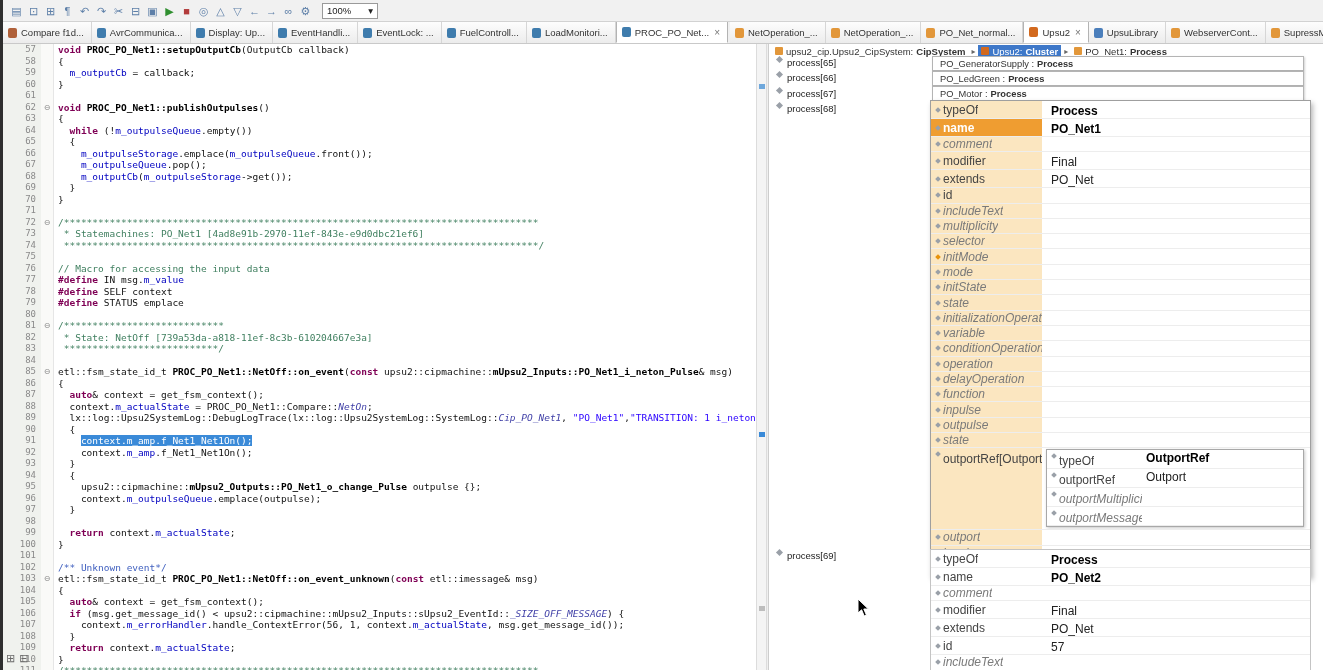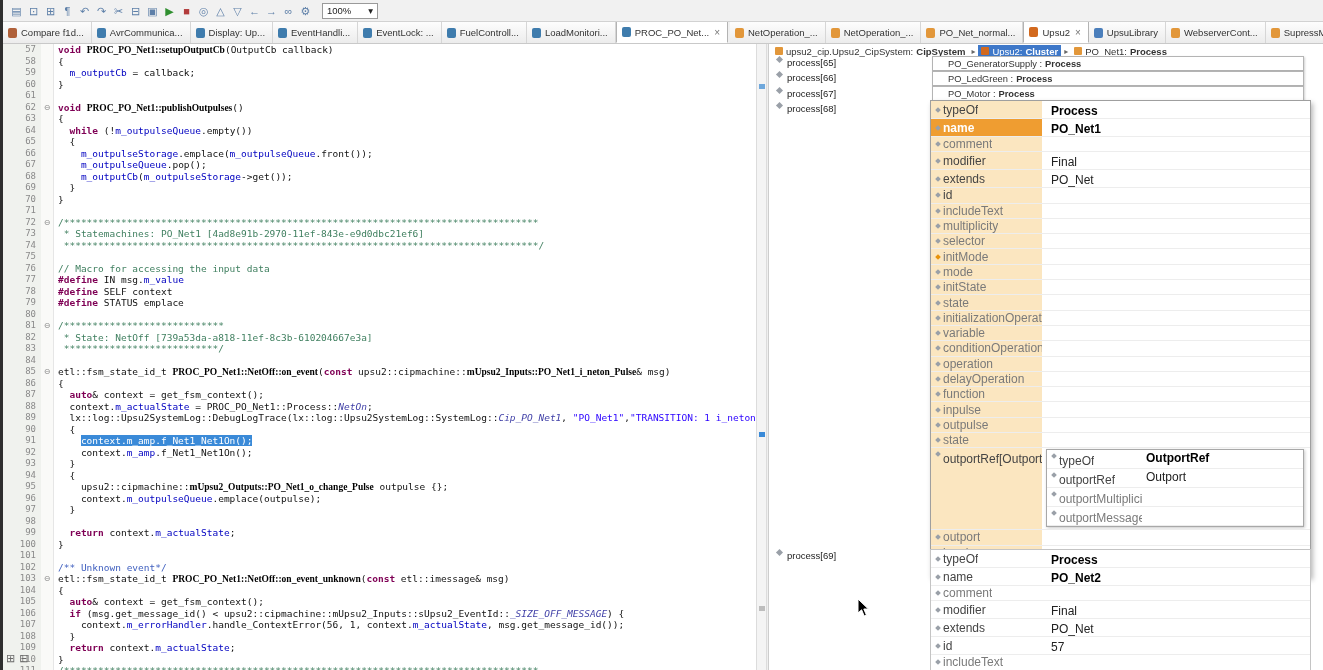--- a/index.html
+++ b/index.html
@@ -21,41 +21,41 @@
   .lfold{width:13px;flex:none;background:#fafaf8;color:#8a8a8a;font-size:8px;text-align:center;border-right:1px solid #e6e6e6;font-family:"DejaVu Sans",sans-serif;}
   .lcode{padding-left:4px;flex:none;}
   .tk-p{color:#111;}
   .tk-k{color:#7f0055;font-weight:bold;}
   .tk-pp{color:#7f0055;font-weight:bold;}
   .tk-c{color:#3f7f5f;}
   .tk-dc{color:#3f5fbf;}
   .tk-s{color:#2a00ff;}
   .tk-f{color:#0000c0;}
   .tk-en{color:#4242a8;font-style:italic;}
-  .tk-b{color:#000;font-weight:bold;font-family:Liberation Serif, serif;}
+  .tk-b{color:#000;font-weight:bold;}
   .tk-sel{background:#3a8ad8;color:#fff;}
   #ruler{position:absolute;left:756px;top:44px;width:11px;height:626px;background:#f4f4f4;border-left:1px solid #dcdcdc;border-right:1px solid #dcdcdc;}
   .rmark{position:absolute;left:2px;width:6px;height:5px;}
   #rpanel{position:absolute;left:768px;top:44px;width:555px;height:626px;background:#fff;overflow:hidden;border-left:1px solid #cdcdcd;}
   #breadcrumb{position:absolute;left:3px;top:0;height:14px;display:flex;align-items:center;font-size:9.5px;color:#333;white-space:nowrap;}
   .bcsep{margin:0 3px;color:#666;font-size:8px;}
   .bcseg{display:inline-flex;align-items:center;gap:3px;padding:0 3px;height:13px;}
   .bcseg.selected{background:#3e78c9;color:#fff;}
   .bcicon{width:8px;height:8px;display:inline-block;border-radius:1px;}
   .titem{position:absolute;left:8px;display:flex;align-items:flex-start;gap:5px;font-size:9.5px;color:#222;height:14px;}
   .tdia{width:5px;height:5px;transform:rotate(45deg);background:#9aa0a8;flex:none;}
-  .cbox{position:absolute;left:163px;width:372px;height:15px;background:#fff;border:1px solid #b4b4b4;box-shadow:1px 1px 2px rgba(0,0,0,.18);display:flex;align-items:center;padding-left:15px;font-size:9.3px;color:#333;white-space:nowrap;}
+  .cbox{position:absolute;left:163px;width:372px;height:15px;background:#fff;border:1px solid #b4b4b4;box-shadow:1px 1px 2px rgba(0,0,0,.18);display:flex;align-items:center;padding-left:7px;font-size:9.3px;color:#333;white-space:nowrap;}
   .cbox b{margin-left:3px;}
   #grid68{position:absolute;left:161px;top:56px;width:381px;background:#fff;border:1px solid #9f9f9f;box-shadow:2px 3px 5px rgba(0,0,0,.28);}
   #grid69{position:absolute;left:161px;top:505px;width:381px;background:#fff;border:1px solid #c4c4c4;}
   .prow{display:flex;min-height:15.3px;border-bottom:1px solid #ededed;font-size:12px;}
   .pname{width:111px;flex:none;background:#fbe6c0;display:flex;align-items:center;gap:3px;padding-left:5px;color:#444;overflow:hidden;}
   #grid69 .pname{background:#fff;}
   .pnametext{white-space:nowrap;overflow:hidden;}
-  .pname.empty .pnametext{color:#7a7a7a;}
+  .pname.empty .pnametext{font-style:italic;color:#7a7a7a;}
   .pname.selname{background:#ef9d31;}
   .pname.selname .pnametext{color:#fff;font-weight:bold;font-style:normal;}
   .diamond{width:4px;height:4px;transform:rotate(45deg);background:#9aa0a8;flex:none;}
   .pval{flex:1;padding:3px 2px 0 9px;color:#222;white-space:nowrap;overflow:hidden;}
   .pval.bold{font-weight:bold;color:#000;}
   .prow.nestedrow .pname{align-items:flex-start;padding-top:4px;}
   .prow.nestedrow .pval{padding:1px 4px 2px 4px;}
   .nested{border:1px solid #a8a8a8;background:#fff;box-shadow:1px 1px 3px rgba(0,0,0,.22);width:258px;}
   .nested .pname{background:#fff;width:95px;}
   #winicons{position:absolute;left:6px;top:652px;font-size:11px;color:#6a6a6a;letter-spacing:4px;}
@@ -167,21 +167,21 @@
       <div class="ln"><span class="lnum">78</span><span class="lfold"></span><span class="lcode"><span class="tk-pp">#define</span><span class="tk-p"> SELF context</span></span></div>
       <div class="ln"><span class="lnum">79</span><span class="lfold"></span><span class="lcode"><span class="tk-pp">#define</span><span class="tk-p"> STATUS emplace</span></span></div>
       <div class="ln"><span class="lnum">80</span><span class="lfold"></span><span class="lcode"></span></div>
       <div class="ln"><span class="lnum">81</span><span class="lfold">⊖</span><span class="lcode"><span class="tk-c">/****************************</span></span></div>
       <div class="ln"><span class="lnum">82</span><span class="lfold"></span><span class="lcode"><span class="tk-c"> * State: NetOff [739a53da-a818-11ef-8c3b-610204667e3a]</span></span></div>
       <div class="ln"><span class="lnum">83</span><span class="lfold"></span><span class="lcode"><span class="tk-c"> ***************************/</span></span></div>
       <div class="ln"><span class="lnum">84</span><span class="lfold"></span></div>
       <div class="ln"><span class="lnum">85</span><span class="lfold">⊖</span><span class="lcode"><span class="tk-p">etl::fsm_state_id_t </span><span class="tk-b">PROC_PO_Net1::NetOff::on_event</span><span class="tk-p">(</span><span class="tk-k">const</span><span class="tk-p"> upsu2::cipmachine::</span><span class="tk-b">mUpsu2_Inputs::PO_Net1_i_neton_Pulse</span><span class="tk-p">&amp; msg)</span></span></div>
       <div class="ln"><span class="lnum">86</span><span class="lfold"></span><span class="lcode"><span class="tk-p">{</span></span></div>
       <div class="ln"><span class="lnum">87</span><span class="lfold"></span><span class="lcode"><span class="tk-p">  </span><span class="tk-k">auto</span><span class="tk-p">&amp; context = get_fsm_context();</span></span></div>
-      <div class="ln"><span class="lnum">88</span><span class="lfold"></span><span class="lcode"><span class="tk-p">  context.</span><span class="tk-f">m_actualState</span><span class="tk-p"> = PROC_PO_Net1::Process::</span><span class="tk-en">NetOn</span><span class="tk-p">;</span></span></div>
+      <div class="ln"><span class="lnum">88</span><span class="lfold"></span><span class="lcode"><span class="tk-p">  context.</span><span class="tk-f">m_actualState</span><span class="tk-p"> = PROC_PO_Net1::Compare::</span><span class="tk-en">NetOn</span><span class="tk-p">;</span></span></div>
       <div class="ln"><span class="lnum">89</span><span class="lfold"></span><span class="lcode"><span class="tk-p">  lx::log::Upsu2SystemLog::DebugLogTrace(lx::log::Upsu2SystemLog::SystemLog::</span><span class="tk-en">Cip_PO_Net1</span><span class="tk-p">, </span><span class="tk-s">"PO_Net1"</span><span class="tk-p">,</span><span class="tk-s">"TRANSITION: 1 i_neton / STATE: Net</span></span></div>
       <div class="ln"><span class="lnum">90</span><span class="lfold"></span><span class="lcode"><span class="tk-p">  {</span></span></div>
       <div class="ln"><span class="lnum">91</span><span class="lfold"></span><span class="lcode"><span class="tk-p">    </span><span class="tk-sel">context.m_amp.f_Net1_Net1On();</span></span></div>
       <div class="ln"><span class="lnum">92</span><span class="lfold"></span><span class="lcode"><span class="tk-p">    context.</span><span class="tk-f">m_amp</span><span class="tk-p">.f_Net1_Net1On();</span></span></div>
       <div class="ln"><span class="lnum">93</span><span class="lfold"></span><span class="lcode"><span class="tk-p">  }</span></span></div>
       <div class="ln"><span class="lnum">94</span><span class="lfold"></span><span class="lcode"><span class="tk-p">  {</span></span></div>
       <div class="ln"><span class="lnum">95</span><span class="lfold"></span><span class="lcode"><span class="tk-p">    upsu2::cipmachine::</span><span class="tk-b">mUpsu2_Outputs::PO_Net1_o_change_Pulse</span><span class="tk-p"> outpulse {};</span></span></div>
       <div class="ln"><span class="lnum">96</span><span class="lfold"></span><span class="lcode"><span class="tk-p">    context.</span><span class="tk-f">m_outpulseQueue</span><span class="tk-p">.emplace(outpulse);</span></span></div>
       <div class="ln"><span class="lnum">97</span><span class="lfold"></span><span class="lcode"><span class="tk-p">  }</span></span></div>
       <div class="ln"><span class="lnum">98</span><span class="lfold"></span><span class="lcode"></span></div>

